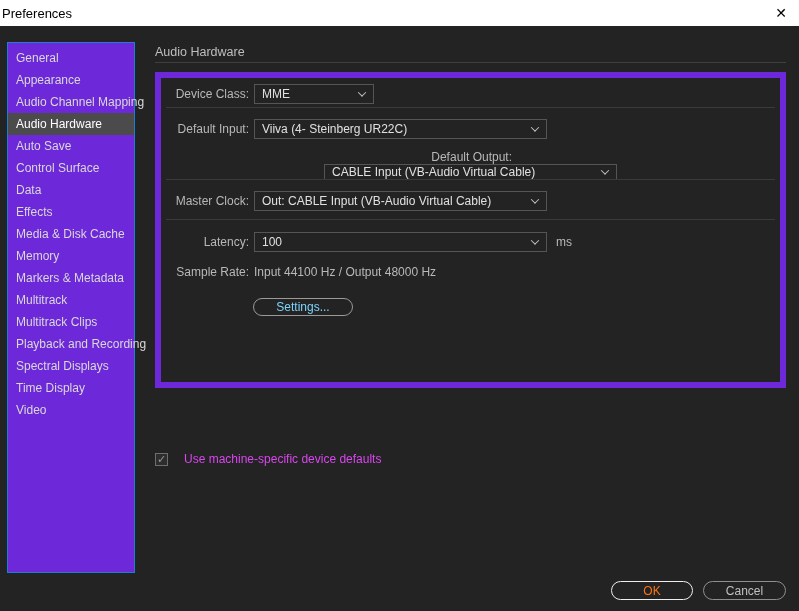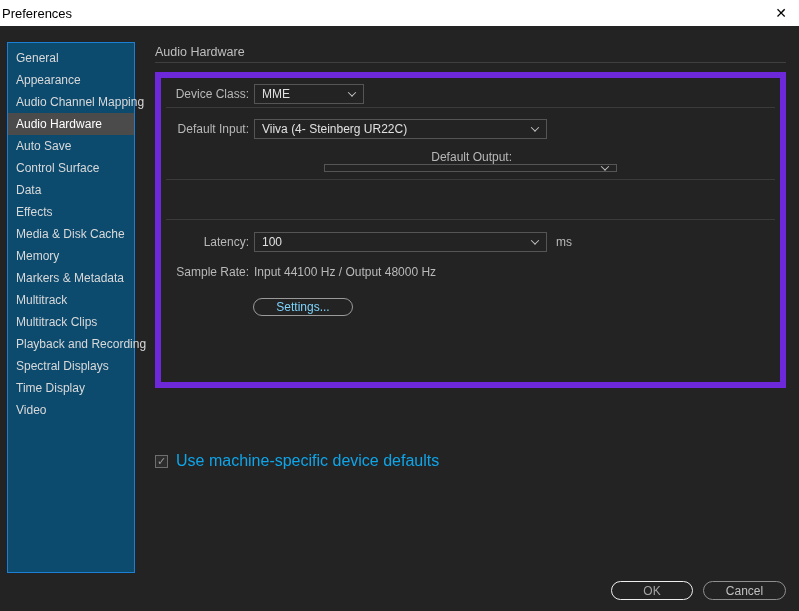--- a/index.html
+++ b/index.html
@@ -19,21 +19,21 @@
   }
   .titlebar .title { padding-left:2px; font-size:13px; }
   .titlebar .close {
     margin-left:auto; padding:0 12px; font-size:14px; cursor:pointer;
     color:#000; line-height:26px;
   }
 
   
   .sidebar {
     position:absolute; left:7px; top:42px; width:128px; height:531px;
-    border:1px solid #1b7fd4; background:#0c4a6e; padding-top:4px;
+    border:1px solid #1b7fd4; background:#6d28d9; padding-top:4px;
   }
   .sb-item {
     height:22px; line-height:22px; padding-left:8px; color:#d9d9d9;
     white-space:nowrap; cursor:pointer; font-size:12px;
   }
   .sb-item.selected { background:#4b4b4b; color:#ffffff; }
 
   
   .panel-title {
     position:absolute; left:155px; top:45px; color:#bfbfbf; font-size:12.5px;
@@ -63,21 +63,21 @@
     display:flex; align-items:center; cursor:pointer; padding-left:7px;
     color:#e0e0e0;
   }
   .dd-value { white-space:nowrap; overflow:hidden; font-size:12px; }
   .chevron {
     width:6px; height:6px;
     border-right:1.5px solid #c3c3c3; border-bottom:1.5px solid #c3c3c3;
     transform:rotate(45deg) translate(-1px,-1px);
     margin-left:auto; margin-right:8px; flex:none;
   }
-  .dd-narrow { width:110px;gap:28px; }
+  .dd-narrow { width:120px;gap:28px; }
   .dd-wide   { width:293px; }
 
   .static-value { color:#b9b9b9; font-size:12px; }
   .unit { color:#b9b9b9; margin-left:9px; font-size:12px; }
 
   .settings-btn {
     position:absolute; left:92px; top:220px; width:100px; height:18px;
     border:1px solid #9a9a9a; border-radius:9px; background:transparent;
     color:#7dd3fc; font-size:12px; display:flex; align-items:center; justify-content:center;
     cursor:pointer;
@@ -85,31 +85,31 @@
 
   
   .checkbox-row {
     position:absolute; left:155px; top:452px; display:flex; align-items:center;
   }
   .checkbox {
     width:13px; height:13px; border:1px solid #6e6e6e; background:#2d2d2d;
     color:#9a9a9a; font-size:11px; line-height:11px; text-align:center;
     cursor:pointer; flex:none;
   }
-  .checkbox-label { margin-left:8px; color:#0ea5e9; font-size:16px; }
+  .checkbox-label { margin-left:16px; color:#d946ef; font-size:12px; }
 
   
   .btn {
     position:absolute; height:19px; border-radius:10px; background:#232323;
     display:flex; align-items:center; justify-content:center;
     font-size:12px; cursor:pointer;
   }
   .btn-ok {
     left:611px; top:581px; width:82px;
-    border:1.5px solid #eeeeee; color:#a3a3a3;
+    border:1.5px solid #eeeeee; color:#f97316;
   }
   .btn-cancel {
     left:703px; top:581px; width:83px;
     border:1px solid #8f8f8f; color:#c0c0c0;
   }
 </style>
 </head>
 <body>
 
 <div class="titlebar">
@@ -156,26 +156,34 @@
     <span class="lbl">Default Input:</span>
     <div class="dropdown dd-wide">
       <span class="dd-value">Viiva (4- Steinberg UR22C)</span>
       <span class="chevron"></span>
     </div>
   </div>
 
   <div class="row" style="top:72px;flex-direction:column;">
     <span class="lbl">Default Output:</span>
     <div class="dropdown dd-wide">
+      <span class="dd-value">CABLE Input (VB-Audio Virtual Cable)</span>
       <span class="chevron"></span>
     </div>
   </div>
 
   <div class="sep" style="top:101px;"></div>
 
+  <div class="row" style="top:113px;">
+    <span class="lbl">Master Clock:</span>
+    <div class="dropdown dd-wide">
+      <span class="dd-value">Out: CABLE Input (VB-Audio Virtual Cable)</span>
+      <span class="chevron"></span>
+    </div>
+  </div>
 
   <div class="sep" style="top:141px;"></div>
 
   <div class="row" style="top:154px;">
     <span class="lbl">Latency:</span>
     <div class="dropdown dd-wide">
       <span class="dd-value">100</span>
       <span class="chevron"></span>
     </div>
     <span class="unit">ms</span>

